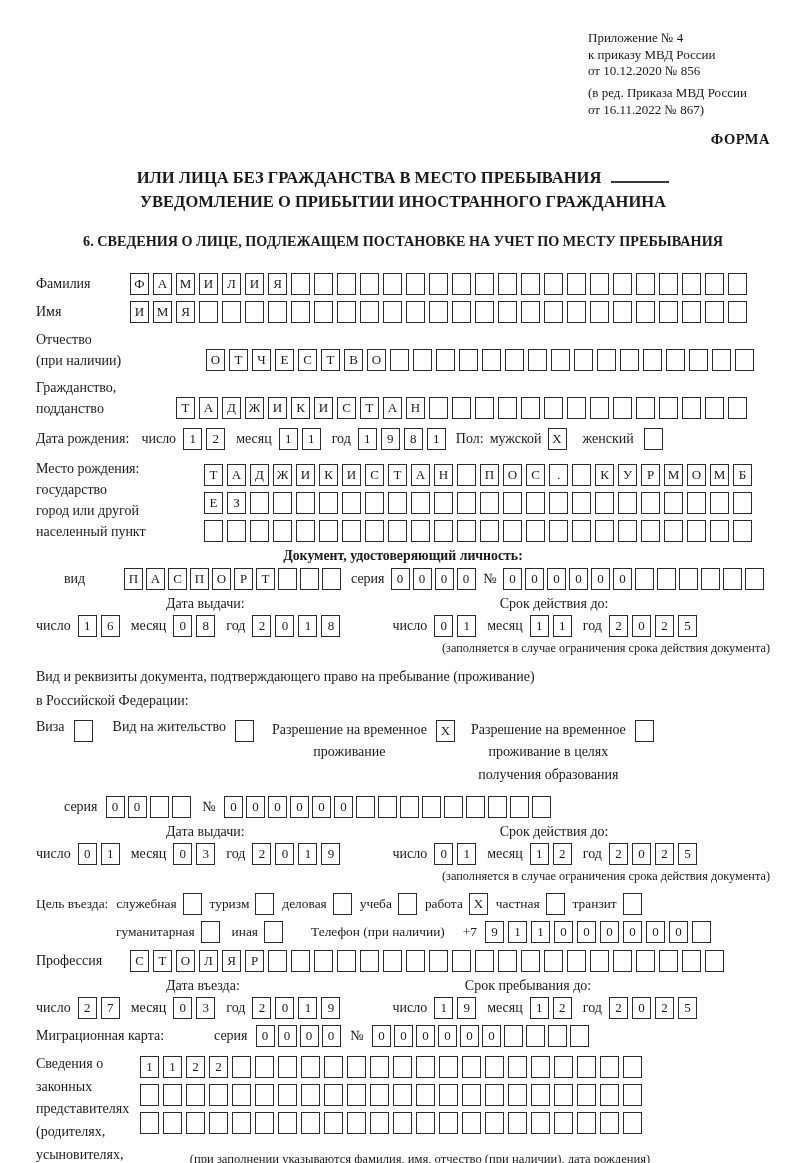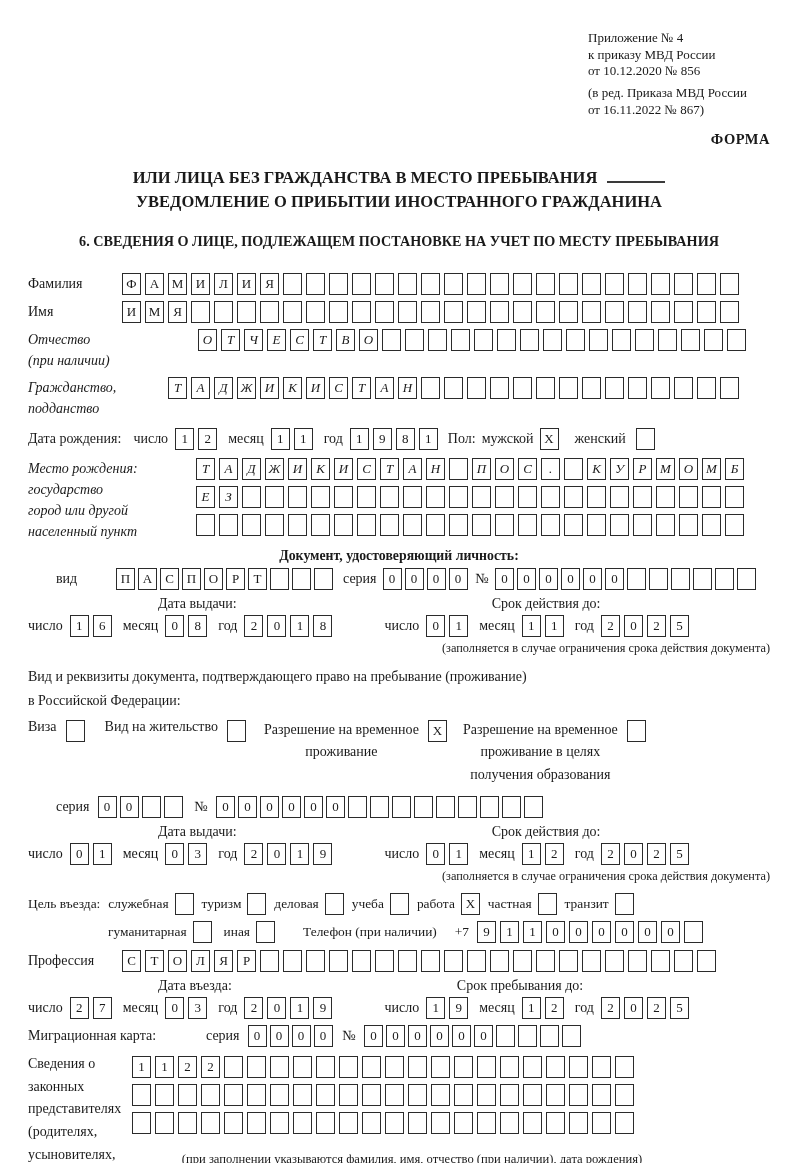--- a/index.html
+++ b/index.html
@@ -3,36 +3,36 @@
 <meta charset="utf-8">
 <style>
   * { box-sizing: border-box; margin: 0; padding: 0; }
   html, body { background: #ffffff; }
   body {
     width: 800px; height: 1163px;
     font-family: "Liberation Serif", "DejaVu Serif", serif;
     color: #1a1a1a;
     overflow: hidden;
   }
-  .page { padding: 30px 30px 0 28px; width: 800px; height: 870px; }
+  .page { padding: 30px 30px 0 36px; width: 800px; height: 870px; }
 
   
   .ref-block { margin-left: auto; width: 182px; font-size: 13px; line-height: 1.28; }
   .ref-note { margin-top: 5px; }
   .form-marker { text-align: right; font-weight: bold; font-size: 14.5px; margin-top: 13px; letter-spacing: 0.5px; }
 
   
   .title { text-align: center; font-weight: bold; font-size: 16.5px; line-height: 1.45; margin-top: 18px; }
   .blank-line { display: inline-block; width: 58px; border-bottom: 2px solid #3a3a3a; margin-left: 10px; }
   .section-heading { text-align: center; font-weight: bold; font-size: 14.2px; margin-top: 19px; }
 
   .form-body { margin-top: 23px; font-size: 14px; }
 
   .row { display: flex; align-items: center; margin-bottom: 6px; }
-  .row-top { display: flex; align-items: flex-start; margin-bottom: 6px; font-style: italic; }
+  .row-top { display: flex; align-items: flex-end; margin-bottom: 6px; }
   .lbl { flex: 0 0 auto; }
   .lbl-2l { line-height: 1.5; }
   .w-name { width: 94px; }
   .w-pat  { width: 170px; }
   .w-cit  { width: 140px; }
   .w-place{ width: 168px; }
   .w-prof { width: 94px; }
   .w-mig  { width: 158px; margin-right: 20px; }
 
   .cells { display: flex; gap: 4px; flex: 0 0 auto; }

